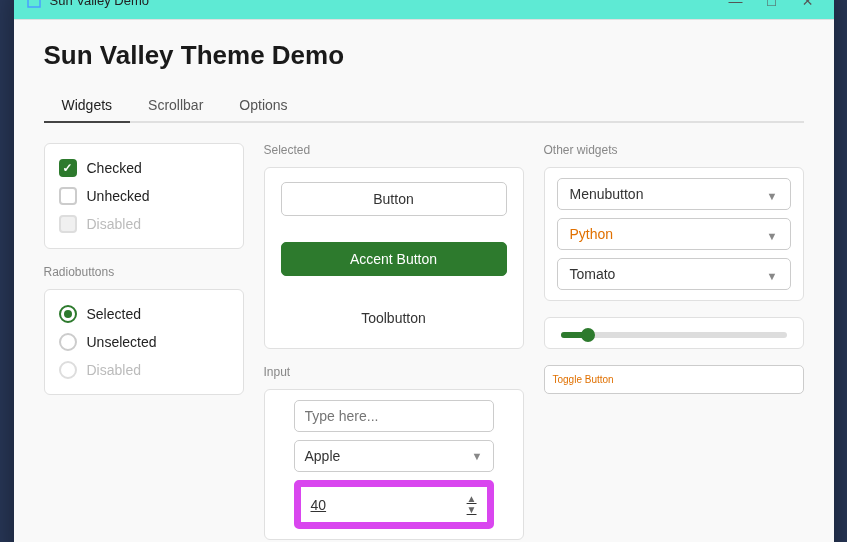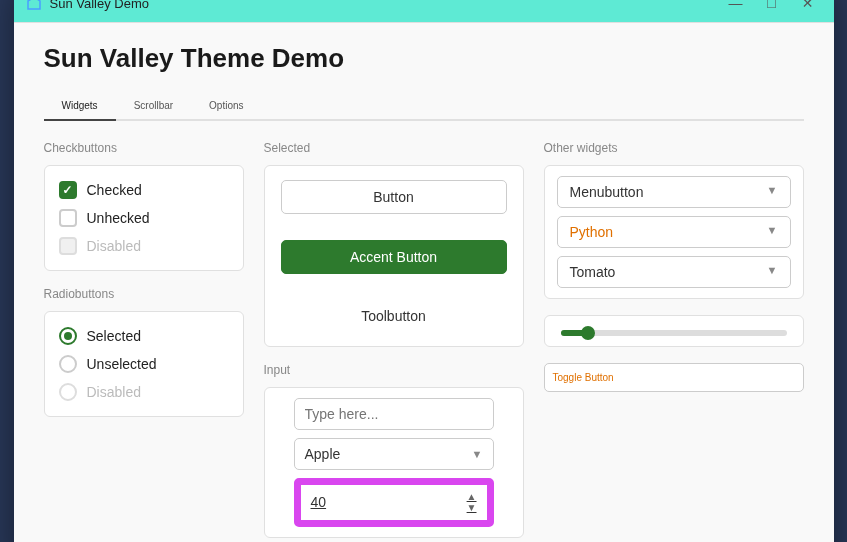--- a/index.html
+++ b/index.html
@@ -67,21 +67,21 @@
     }
 
     
     .tabs {
       display: flex;
       border-bottom: 2px solid #e0e0e0;
       margin-bottom: 20px;
     }
     .tab {
       padding: 8px 18px;
-      font-size: 10px;
+      font-size: 14px;
       color: #555;
       cursor: pointer;
       border-bottom: 2px solid transparent;
       margin-bottom: -2px;
     }
     .tab.active {
       color: #222;
       border-bottom: 2px solid #444;
       font-weight: 500;
     }
@@ -283,21 +283,21 @@
       margin-bottom: 16px;
     }
 
     .menu-btn {
       padding: 7px 12px;
       border: 1px solid #ccc;
       border-radius: 5px;
       font-size: 14px;
       display: flex;
       justify-content: space-between;
-      align-items: flex-start;
+      align-items: flex-end;
       cursor: pointer;
       background: white;
     }
     .menu-btn.orange { color: #e07000; }
     .menu-btn.default { color: #333; }
 
     
     .slider-container {
       background: white;
       border: 1px solid #e0e0e0;
@@ -403,21 +403,20 @@
 
     <div class="tabs">
       <div class="tab active">Widgets</div>
       <div class="tab">Scrollbar</div>
       <div class="tab">Options</div>
     </div>
 
     <div class="content-grid">
 
       <div class="left-col">
-        <div class="section-label">Checkbuttons</div>
         <div class="checkbox-group">
           <div class="checkbox-item">
             <div class="cb-box checked"></div>
             <span>Checked</span>
           </div>
           <div class="checkbox-item">
             <div class="cb-box"></div>
             <span>Unhecked</span>
           </div>
           <div class="checkbox-item disabled">

